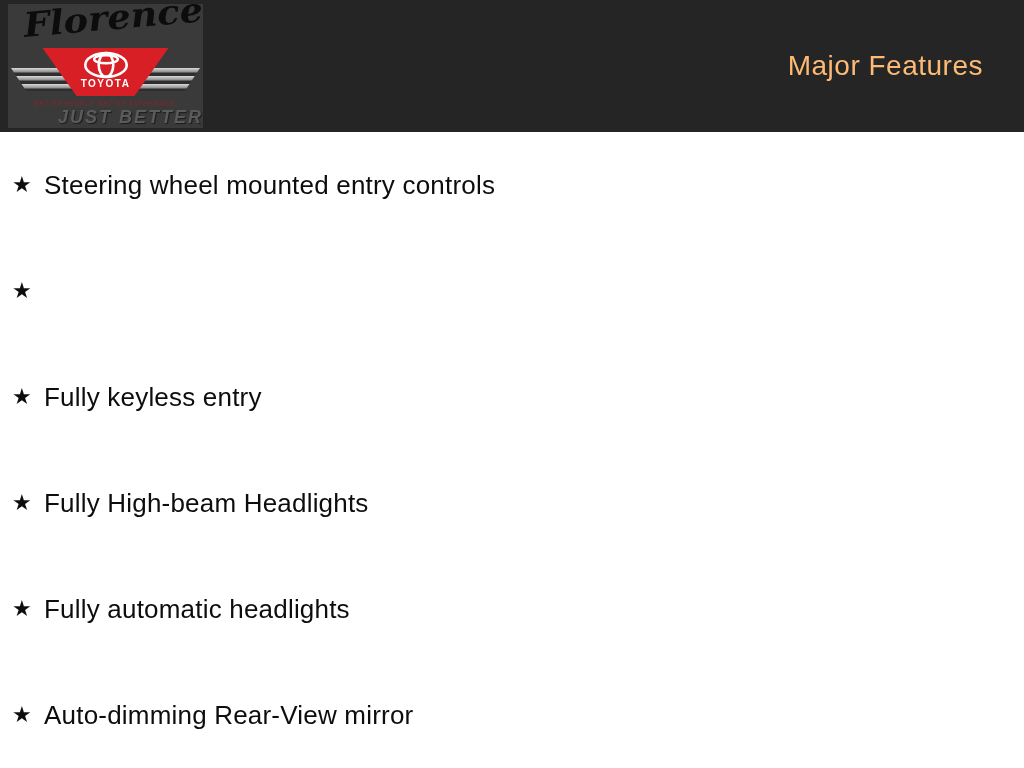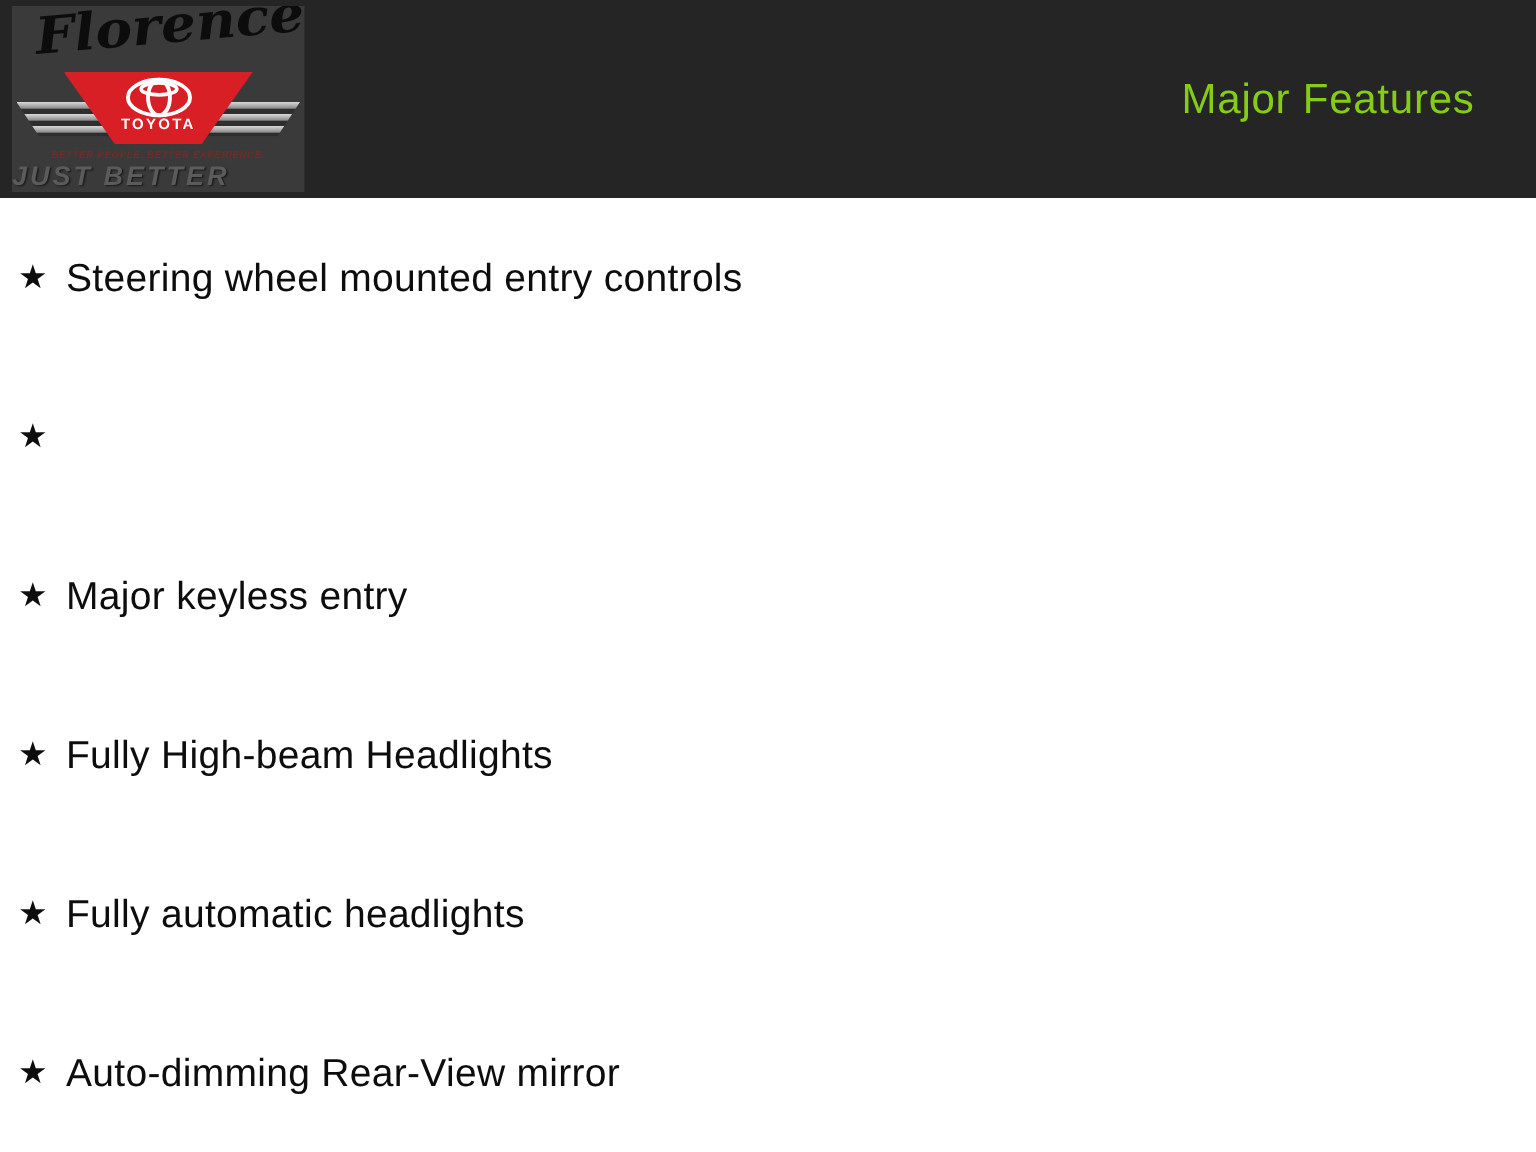--- a/index.html
+++ b/index.html
@@ -13,21 +13,21 @@
   
   .header {
     position: absolute;
     left: 0; top: 0;
     width: 1024px; height: 132px;
     background: #252525;
   }
   .page-title {
     position: absolute;
     top: 50px; right: 41px;
-    color: #84cc16;
+    color: #fdba74;
     font-size: 28px;
     font-weight: 400;
     letter-spacing: 0.5px;
     white-space: nowrap;
   }
 
   
   .logo-box {
     position: absolute;
     left: 8px; top: 4px;
@@ -86,21 +86,21 @@
     font-weight: bold;
     font-style: italic;
     letter-spacing: 0.4px;
     color: #6e2c2c;
     white-space: nowrap;
   }
   .logo-slogan {
     position: absolute;
     left: 0; top: 103px;
     width: 100%;
-    text-align: left;
+    text-align: right;
     font-size: 18px;
     font-weight: bold;
     font-style: italic;
     letter-spacing: 2px;
     color: #5b5b5b;
     text-shadow: 1px 1px 1px #1c1c1c;
     white-space: nowrap;
   }
 
   
@@ -157,21 +157,21 @@
 <ul class="features-list">
   <li class="feature-item">
     <span class="star-bullet">★</span>
     <span class="feature-label">Steering wheel mounted entry controls</span>
   </li>
   <li class="feature-item">
     <span class="star-bullet">★</span>
   </li>
   <li class="feature-item">
     <span class="star-bullet">★</span>
-    <span class="feature-label">Major keyless entry</span>
+    <span class="feature-label">Fully keyless entry</span>
   </li>
   <li class="feature-item">
     <span class="star-bullet">★</span>
     <span class="feature-label">Fully High-beam Headlights</span>
   </li>
   <li class="feature-item">
     <span class="star-bullet">★</span>
     <span class="feature-label">Fully automatic headlights</span>
   </li>
   <li class="feature-item">

